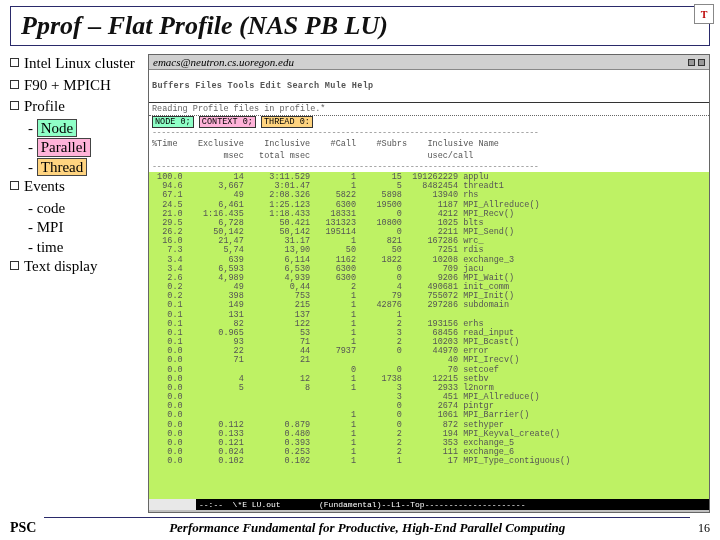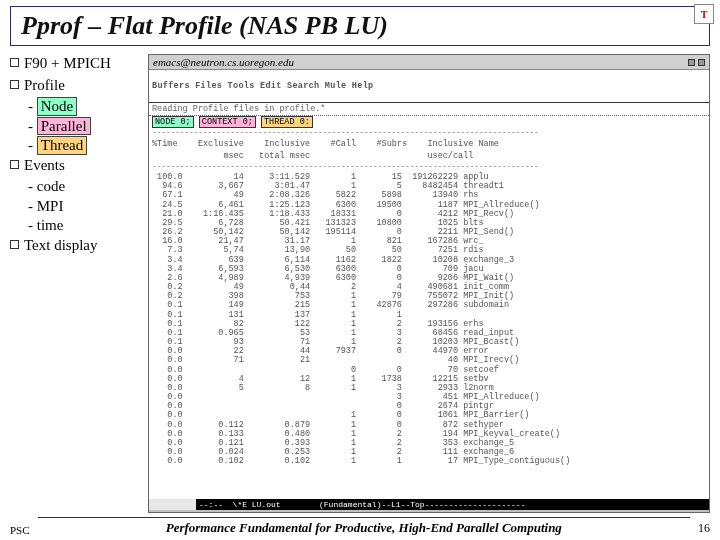--- a/index.html
+++ b/index.html
@@ -22,40 +22,41 @@
   .emacs-title .btns { margin-left: auto; display: flex; gap: 3px; }
   .emacs-title .btn { width: 7px; height: 7px; background: #999; border: 1px solid #333; }
   .emacs-menu { background: #fff; border-bottom: 1px solid #333; padding: 11px 3px; font-weight: bold; color: #555; letter-spacing: 0.3px; }
   .emacs-status { background: #fff; border-bottom: 1px dotted #666; padding: 1px 3px; color: #666; }
   .emacs-node { padding: 1px 3px; background: #fff; }
   .tag-node { background: #8fffc7; border: 1px solid #333; padding: 0 2px; }
   .tag-ctx { background: #ffb3d9; border: 1px solid #333; padding: 0 2px; }
   .tag-thr { background: #ffd480; border: 1px solid #333; padding: 0 2px; }
   .dashes { background: #fff; color: #888; padding: 0 3px; letter-spacing: -0.5px; }
   .table-header { background: #fff; padding: 1px 3px; color: #555; white-space: pre; }
-  .table-body { background: #ffffff; padding: 1px 3px; flex: 1; overflow: hidden; white-space: pre; color: #555; line-height: 1.08; }
+  .table-body { background: #bef264; padding: 1px 3px; flex: 1; overflow: hidden; white-space: pre; color: #555; line-height: 1.08; }
   .emacs-modeline { background: #000; color: #fff; padding: 1px 3px; font-size: 8px; white-space: pre; margin-left: 47px; }
   .emacs-bottom { background: #c0c0c0; color: #555; padding: 1px 3px; }
   .footer { display: flex; align-items: flex-end; justify-content: space-between; padding-top: 4px; }
-  .footer-left { font-size: 11px; font-weight: normal; }
+  .footer-left { font-size: 14px; font-weight: bold; }
   .footer-center { flex: 1; text-align: center; font-style: italic; font-weight: bold; font-size: 13px; border-top: 1px solid #2a2a6a; padding-top: 2px; margin: 0 8px; }
   .footer-right { font-size: 12px; }
 </style>
 </head>
 <body>
 
 <div class="slide">
   <div class="corner-icon">
       <span>T</span>
     </div>
   <div class="title-bar">
     <h1>Pprof – Flat Profile (NAS PB LU)</h1>
   </div>
   <div class="content">
     <div class="left-col">
+      <div class="bullet"><span class="sq"></span><span>Intel Linux cluster</span></div>
       <div class="bullet"><span class="sq"></span><span>F90 + MPICH</span></div>
       <div class="bullet"><span class="sq"></span><span>Profile</span></div>
       <div class="sub">- <span class="hl-node">Node</span></div>
       <div class="sub">- <span class="hl-ctx">Parallel</span></div>
       <div class="sub">- <span class="hl-thr">Thread</span></div>
       <div class="bullet"><span class="sq"></span><span>Events</span></div>
       <div class="sub">- code</div>
       <div class="sub">- MPI</div>
       <div class="sub">- time</div>
       <div class="bullet"><span class="sq"></span><span>Text display</span></div>

